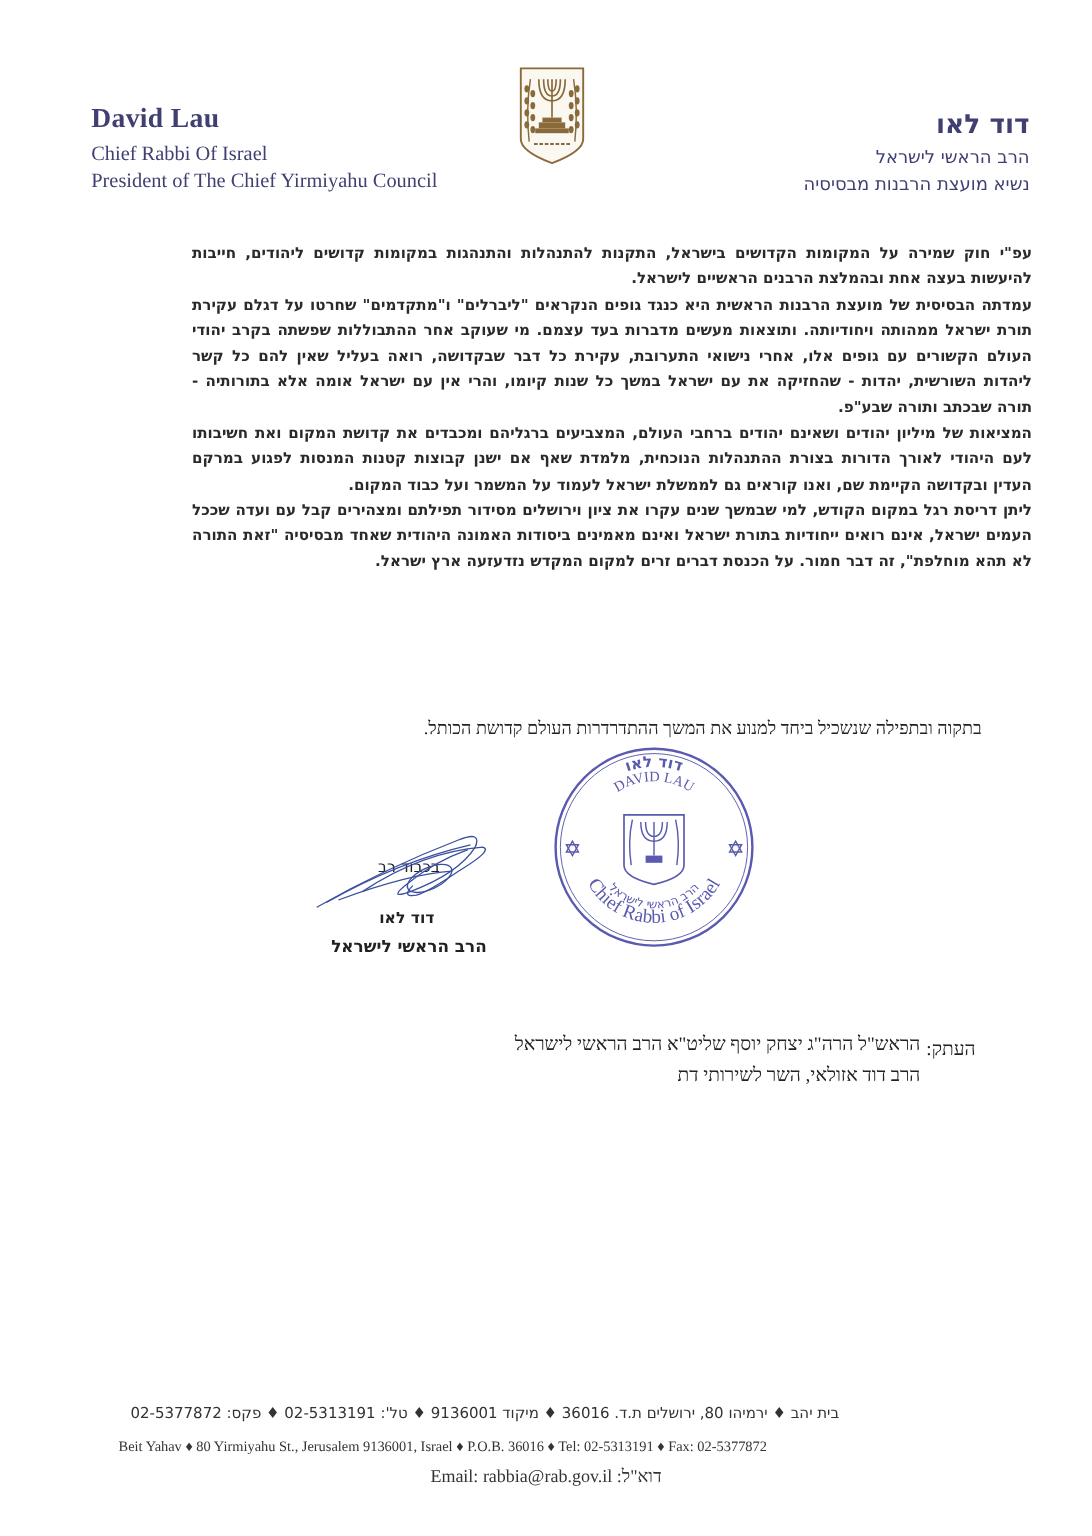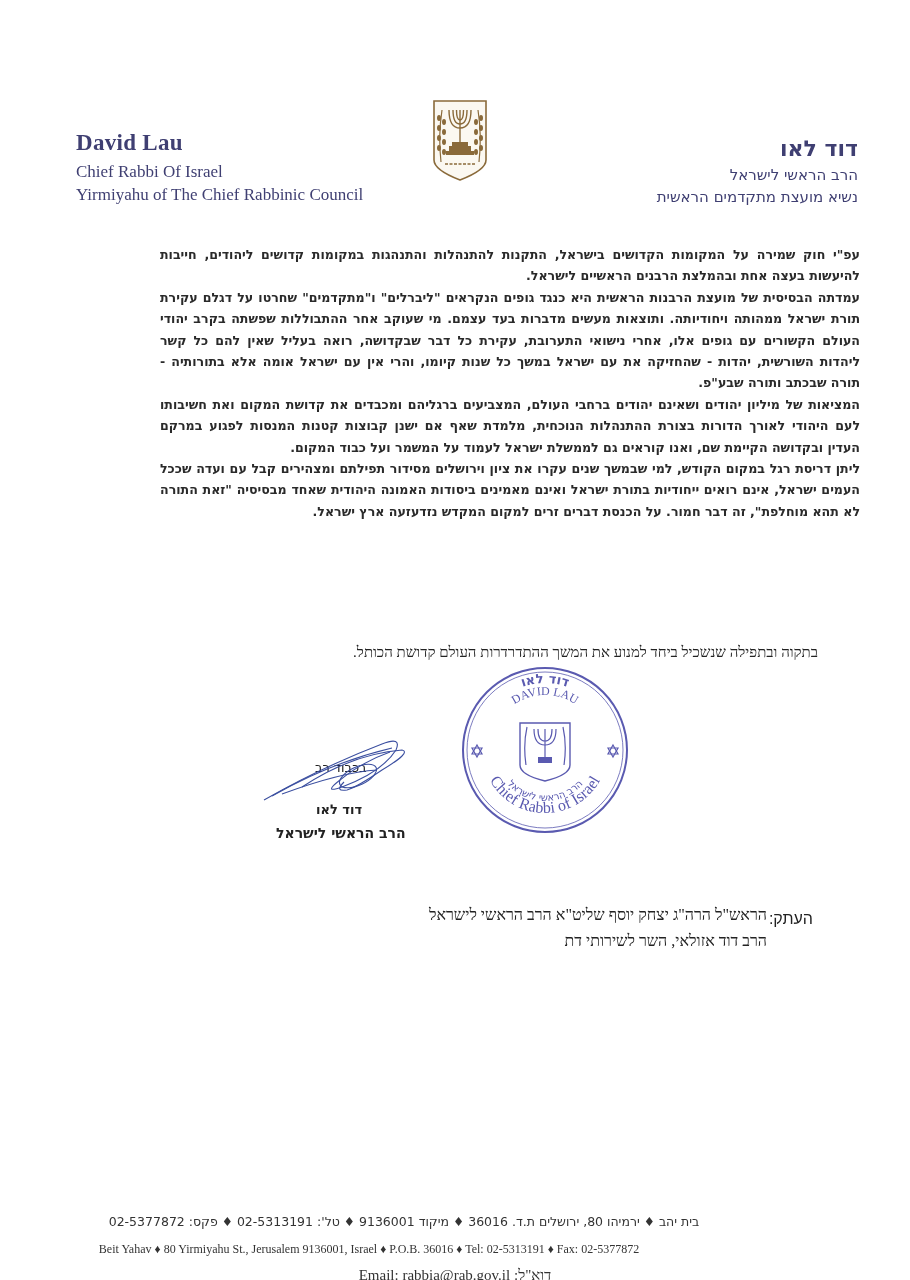--- a/index.html
+++ b/index.html
@@ -1,17 +1,17 @@
 <!DOCTYPE html>
 <html><head>
 <meta charset="utf-8">
 <style>
   html, body { margin: 0; padding: 0; background: #ffffff; }
   body { width: 910px; height: 1280px; position: relative; overflow: hidden; font-family: "DejaVu Sans", sans-serif; color: #222; }
-  .abs { position: absolute; margin-top: 44px; }
+  .abs { position: absolute; }
 
   
   .en-name { left: 76px; top: 86px; font-family: "Liberation Serif", serif; font-weight: bold; font-size: 23px; color: #3f3f72; letter-spacing: 0.3px; }
   .en-line { font-family: "Liberation Serif", serif; font-size: 17px; color: #3f3f72; left: 76px; }
   .he-name { right: 52px; top: 92px; font-family: "DejaVu Sans", sans-serif; font-weight: bold; font-size: 22px; color: #3f3f72; direction: rtl; }
   .he-line { right: 52px; font-family: "DejaVu Sans", sans-serif; font-size: 15px; color: #3f3f72; direction: rtl; }
 
   .emblem { left: 431px; top: 54px; width: 58px; height: 84px; }
 
   
@@ -20,35 +20,35 @@
 
   .closing { right: 92px; top: 600px; direction: rtl; font-family: "Liberation Serif", serif; font-size: 15px; color: #222; }
 
   .regards { left: 315px; top: 716px; direction: rtl; font-family: "DejaVu Sans", sans-serif; font-size: 13px; color: #222; }
   .sig-name { left: 316px; top: 758px; direction: rtl; font-family: "DejaVu Sans", sans-serif; font-weight: bold; font-size: 13px; color: #222; }
   .sig-title { left: 276px; top: 781px; direction: rtl; font-family: "DejaVu Sans", sans-serif; font-weight: bold; font-size: 14px; color: #222; }
   .signature { left: 262px; top: 688px; width: 150px; height: 75px; }
 
   .stamp { left: 460px; top: 621px; width: 170px; height: 170px; }
 
-  .cc-label { right: 97px; top: 866px; direction: rtl; font-family: Liberation Sans, sans-serif; font-size: 16px; color: #222; }
+  .cc-label { right: 97px; top: 866px; direction: rtl; font-family: Liberation Serif, serif; font-size: 16px; color: #222; }
   .cc1 { right: 143px; top: 862px; direction: rtl; font-family: "Liberation Serif", serif; font-size: 16px; color: #222; }
   .cc2 { right: 143px; top: 888px; direction: rtl; font-family: Liberation Serif, serif; font-size: 16px; color: #222; }
 
   
   .foot-he { left: 0; width: 778px; top: 1170px; text-align: center; direction: rtl; font-family: "DejaVu Sans", sans-serif; font-size: 12.5px; color: #333; padding-left: 30px; box-sizing: border-box; }
   .foot-en { left: 0; width: 738px; top: 1198px; text-align: center; font-family: "Liberation Serif", serif; font-size: 12px; color: #333; }
   .foot-mail { left: 0; width: 910px; top: 1223px; text-align: center; font-family: "Liberation Serif", serif; font-size: 15px; color: #333; }
 </style>
 </head>
 <body>
 
 <div class="abs en-name">David Lau</div>
 <div class="abs en-line" style="top:118px">Chief Rabbi Of Israel</div>
-<div class="abs en-line" style="top:141px">Yirmiyahu of The Chief Rabbinic Council</div>
+<div class="abs en-line" style="top:141px">President of The Chief Yirmiyahu Council</div>
 
 <div class="abs emblem">
   <svg width="58" height="84" viewBox="0 0 58 84">
     <path d="M3 3 H55 V62 Q55 72 29 82 Q3 72 3 62 Z" fill="#fbf8f1" stroke="#8a6a3a" stroke-width="1.6"></path>
 
     <g stroke="#8a6a3a" stroke-width="1.2" fill="none">
       <path d="M10 64 Q7 38 11 12"></path>
       <path d="M48 64 Q51 38 47 12"></path>
     </g>
     <g fill="#8a6a3a">
@@ -78,21 +78,21 @@
     </g>
     <rect x="21" y="44" width="16" height="4" fill="#8a6a3a"></rect>
     <rect x="18" y="48" width="22" height="5" fill="#8a6a3a"></rect>
     <rect x="15" y="53" width="28" height="4" fill="#8a6a3a"></rect>
     <line x1="14" y1="66" x2="44" y2="66" stroke="#8a6a3a" stroke-width="1.5" stroke-dasharray="3 1.5"></line>
   </svg>
 </div>
 
 <div class="abs he-name">דוד לאו</div>
 <div class="abs he-line" style="top:122px">הרב הראשי לישראל</div>
-<div class="abs he-line" style="top:144px">נשיא מועצת מתקדמים הראשית</div>
+<div class="abs he-line" style="top:144px">נשיא מועצת הרבנות מבסיסיה</div>
 
 <div class="abs body-text">
   <p>עפ"י חוק שמירה על המקומות הקדושים בישראל, התקנות להתנהלות והתנהגות במקומות קדושים ליהודים, חייבות להיעשות בעצה אחת ובהמלצת הרבנים הראשיים לישראל.</p>
   <p>עמדתה הבסיסית של מועצת הרבנות הראשית היא כנגד גופים הנקראים "ליברלים" ו"מתקדמים" שחרטו על דגלם עקירת תורת ישראל ממהותה ויחודיותה. ותוצאות מעשים מדברות בעד עצמם. מי שעוקב אחר ההתבוללות שפשתה בקרב יהודי העולם הקשורים עם גופים אלו, אחרי נישואי התערובת, עקירת כל דבר שבקדושה, רואה בעליל שאין להם כל קשר ליהדות השורשית, יהדות - שהחזיקה את עם ישראל במשך כל שנות קיומו, והרי אין עם ישראל אומה אלא בתורותיה - תורה שבכתב ותורה שבע"פ.</p>
   <p>המציאות של מיליון יהודים ושאינם יהודים ברחבי העולם, המצביעים ברגליהם ומכבדים את קדושת המקום ואת חשיבותו לעם היהודי לאורך הדורות בצורת ההתנהלות הנוכחית, מלמדת שאף אם ישנן קבוצות קטנות המנסות לפגוע במרקם העדין ובקדושה הקיימת שם, ואנו קוראים גם לממשלת ישראל לעמוד על המשמר ועל כבוד המקום.</p>
   <p>ליתן דריסת רגל במקום הקודש, למי שבמשך שנים עקרו את ציון וירושלים מסידור תפילתם ומצהירים קבל עם ועדה שככל העמים ישראל, אינם רואים ייחודיות בתורת ישראל ואינם מאמינים ביסודות האמונה היהודית שאחד מבסיסיה "זאת התורה לא תהא מוחלפת", זה דבר חמור. על הכנסת דברים זרים למקום המקדש נזדעזעה ארץ ישראל.</p>
 </div>
 
 <div class="abs closing">בתקוה ובתפילה שנשכיל ביחד למנוע את המשך ההתדרדרות העולם קדושת הכותל.</div>
 

